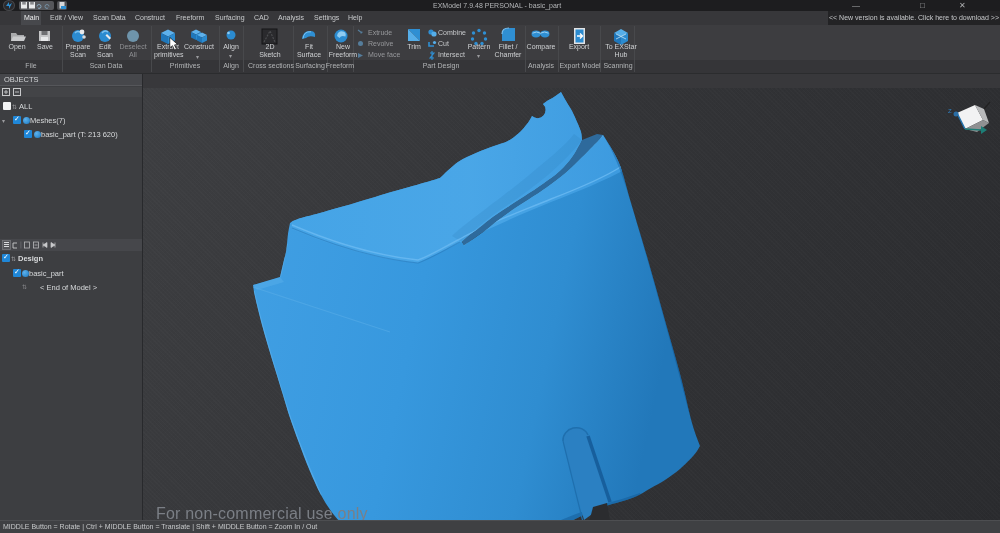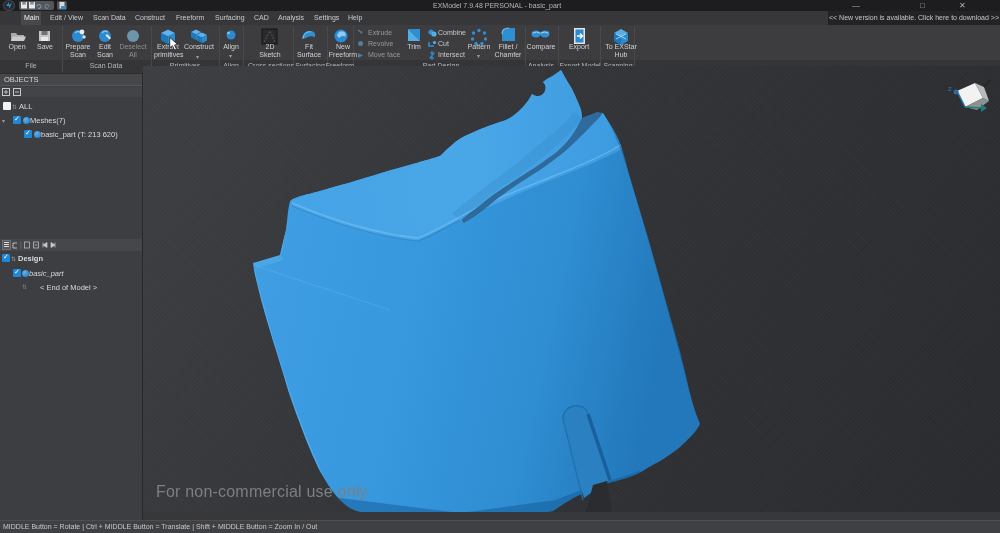--- a/index.html
+++ b/index.html
@@ -25,21 +25,21 @@
 #lpanel{left:0;top:74px;width:142px;height:446px;background:#3d3e41;}
 #objhdr{left:0;top:0px;width:142px;height:12px;background:#46474b;border-bottom:1px solid #55565a;color:#d3d5d7;font-size:7.5px;line-height:12px;padding-left:4px;box-sizing:border-box;}
 #objtools{left:0;top:13px;width:142px;height:10px;background:#434447;}
 .trow{font-size:7.5px;color:#d8dadc;height:9px;line-height:9px;white-space:nowrap;}
 .cb{width:8px;height:8px;background:#1f87d8;border-radius:1px;position:absolute;}
 .cb:after{content:"✓";color:#fff;font-size:7px;position:absolute;left:1px;top:-1px;}
 .cbw{width:8px;height:8px;background:#f2f3f4;border-radius:1px;position:absolute;}
 .sph{width:7px;height:7px;border-radius:50%;background:radial-gradient(circle at 35% 35%, #5db1ec, #1a78c0);position:absolute;}
 .car{font-size:6px;color:#9a9b9e;position:absolute;}
 #histbar{left:0;top:165px;width:142px;height:12px;background:#46474b;}
-#viewport{left:143px;top:66px;width:857px;height:446px;background:repeating-linear-gradient(45deg, rgba(255,255,255,0.014) 0 1px, transparent 1px 3px),repeating-linear-gradient(-45deg, rgba(0,0,0,0.02) 0 1px, transparent 1px 3px),linear-gradient(118deg,#3e3f42 0%,#333437 45%,#2a2b2e 100%);overflow:hidden;text-align:center;}
+#viewport{left:143px;top:88px;width:857px;height:446px;background:repeating-linear-gradient(45deg, rgba(255,255,255,0.014) 0 1px, transparent 1px 3px),repeating-linear-gradient(-45deg, rgba(0,0,0,0.02) 0 1px, transparent 1px 3px),linear-gradient(118deg,#3e3f42 0%,#333437 45%,#2a2b2e 100%);overflow:hidden;text-align:center;}
 #watermark{left:13px;top:417px;font-size:16px;color:#7b7f86;letter-spacing:0.2px;}
 #statusbar{left:0;top:520px;width:1000px;height:13px;background:#3f4043;border-top:1px solid #4d4e51;box-sizing:border-box;color:#c6c8ca;font-size:7px;line-height:11px;padding-left:3px;}
 </style>
 </head>
 <body>
 <div class="abs" id="titlebar"></div>
 <div class="abs" id="title">EXModel 7.9.48 PERSONAL - basic_part</div>
 <div class="abs winbtn" style="left:852px;">—</div>
 <div class="abs winbtn" style="left:920px;">□</div>
 <div class="abs winbtn" style="left:959px;">✕</div>
@@ -231,21 +231,21 @@
     <rect x="18.5" y="1.5" width="0.8" height="7" fill="#6b6c70"></rect>
     <rect x="22.5" y="2" width="5" height="6" fill="none" stroke="#b8b9bb" stroke-width="0.8"></rect>
     <rect x="31.5" y="2" width="5" height="6" fill="none" stroke="#b8b9bb" stroke-width="0.8"></rect>
       <path d="M32.5,5 l3,0" stroke="#b8b9bb" stroke-width="0.8"></path>
     <path d="M41,2.5 l0,5 M45,2.5 l-4,2.5 4,2.5 Z" fill="#c8c9cb" stroke="#c8c9cb" stroke-width="0.7"></path>
     <path d="M53,2.5 l0,5 M49,2.5 l4,2.5 -4,2.5 Z" fill="#c8c9cb" stroke="#c8c9cb" stroke-width="0.7"></path>
   </svg>
   <div class="abs trow" style="left:18px;top:180px;font-weight:bold;">Design</div>
   <div class="abs cb" style="left:2px;top:180px;"></div>
   <div class="abs" style="left:11px;top:181px;font-size:6px;color:#9a9b9e;">⇅</div>
-  <div class="abs trow" style="left:29px;top:195px;font-style:italic;">basic_part</div>
+  <div class="abs trow" style="left:29px;top:195px;">basic_part</div>
   <div class="abs cb" style="left:13px;top:195px;"></div>
   <div class="abs sph" style="left:22px;top:196px;"></div>
   <div class="abs trow" style="left:40px;top:209px;">&lt; End of Model &gt;</div>
   <div class="abs" style="left:22px;top:209px;font-size:6px;color:#85868a;">⇅</div>
 </div>
 <div class="abs" style="left:142px;top:74px;width:1px;height:446px;background:#28292c;"></div>
 <div class="abs" style="left:0;top:73px;width:1000px;height:1px;background:#2b2c2e;"></div>
 
 <div class="abs" id="viewport">
   <svg width="857" height="446" viewBox="143 74 857 446">

